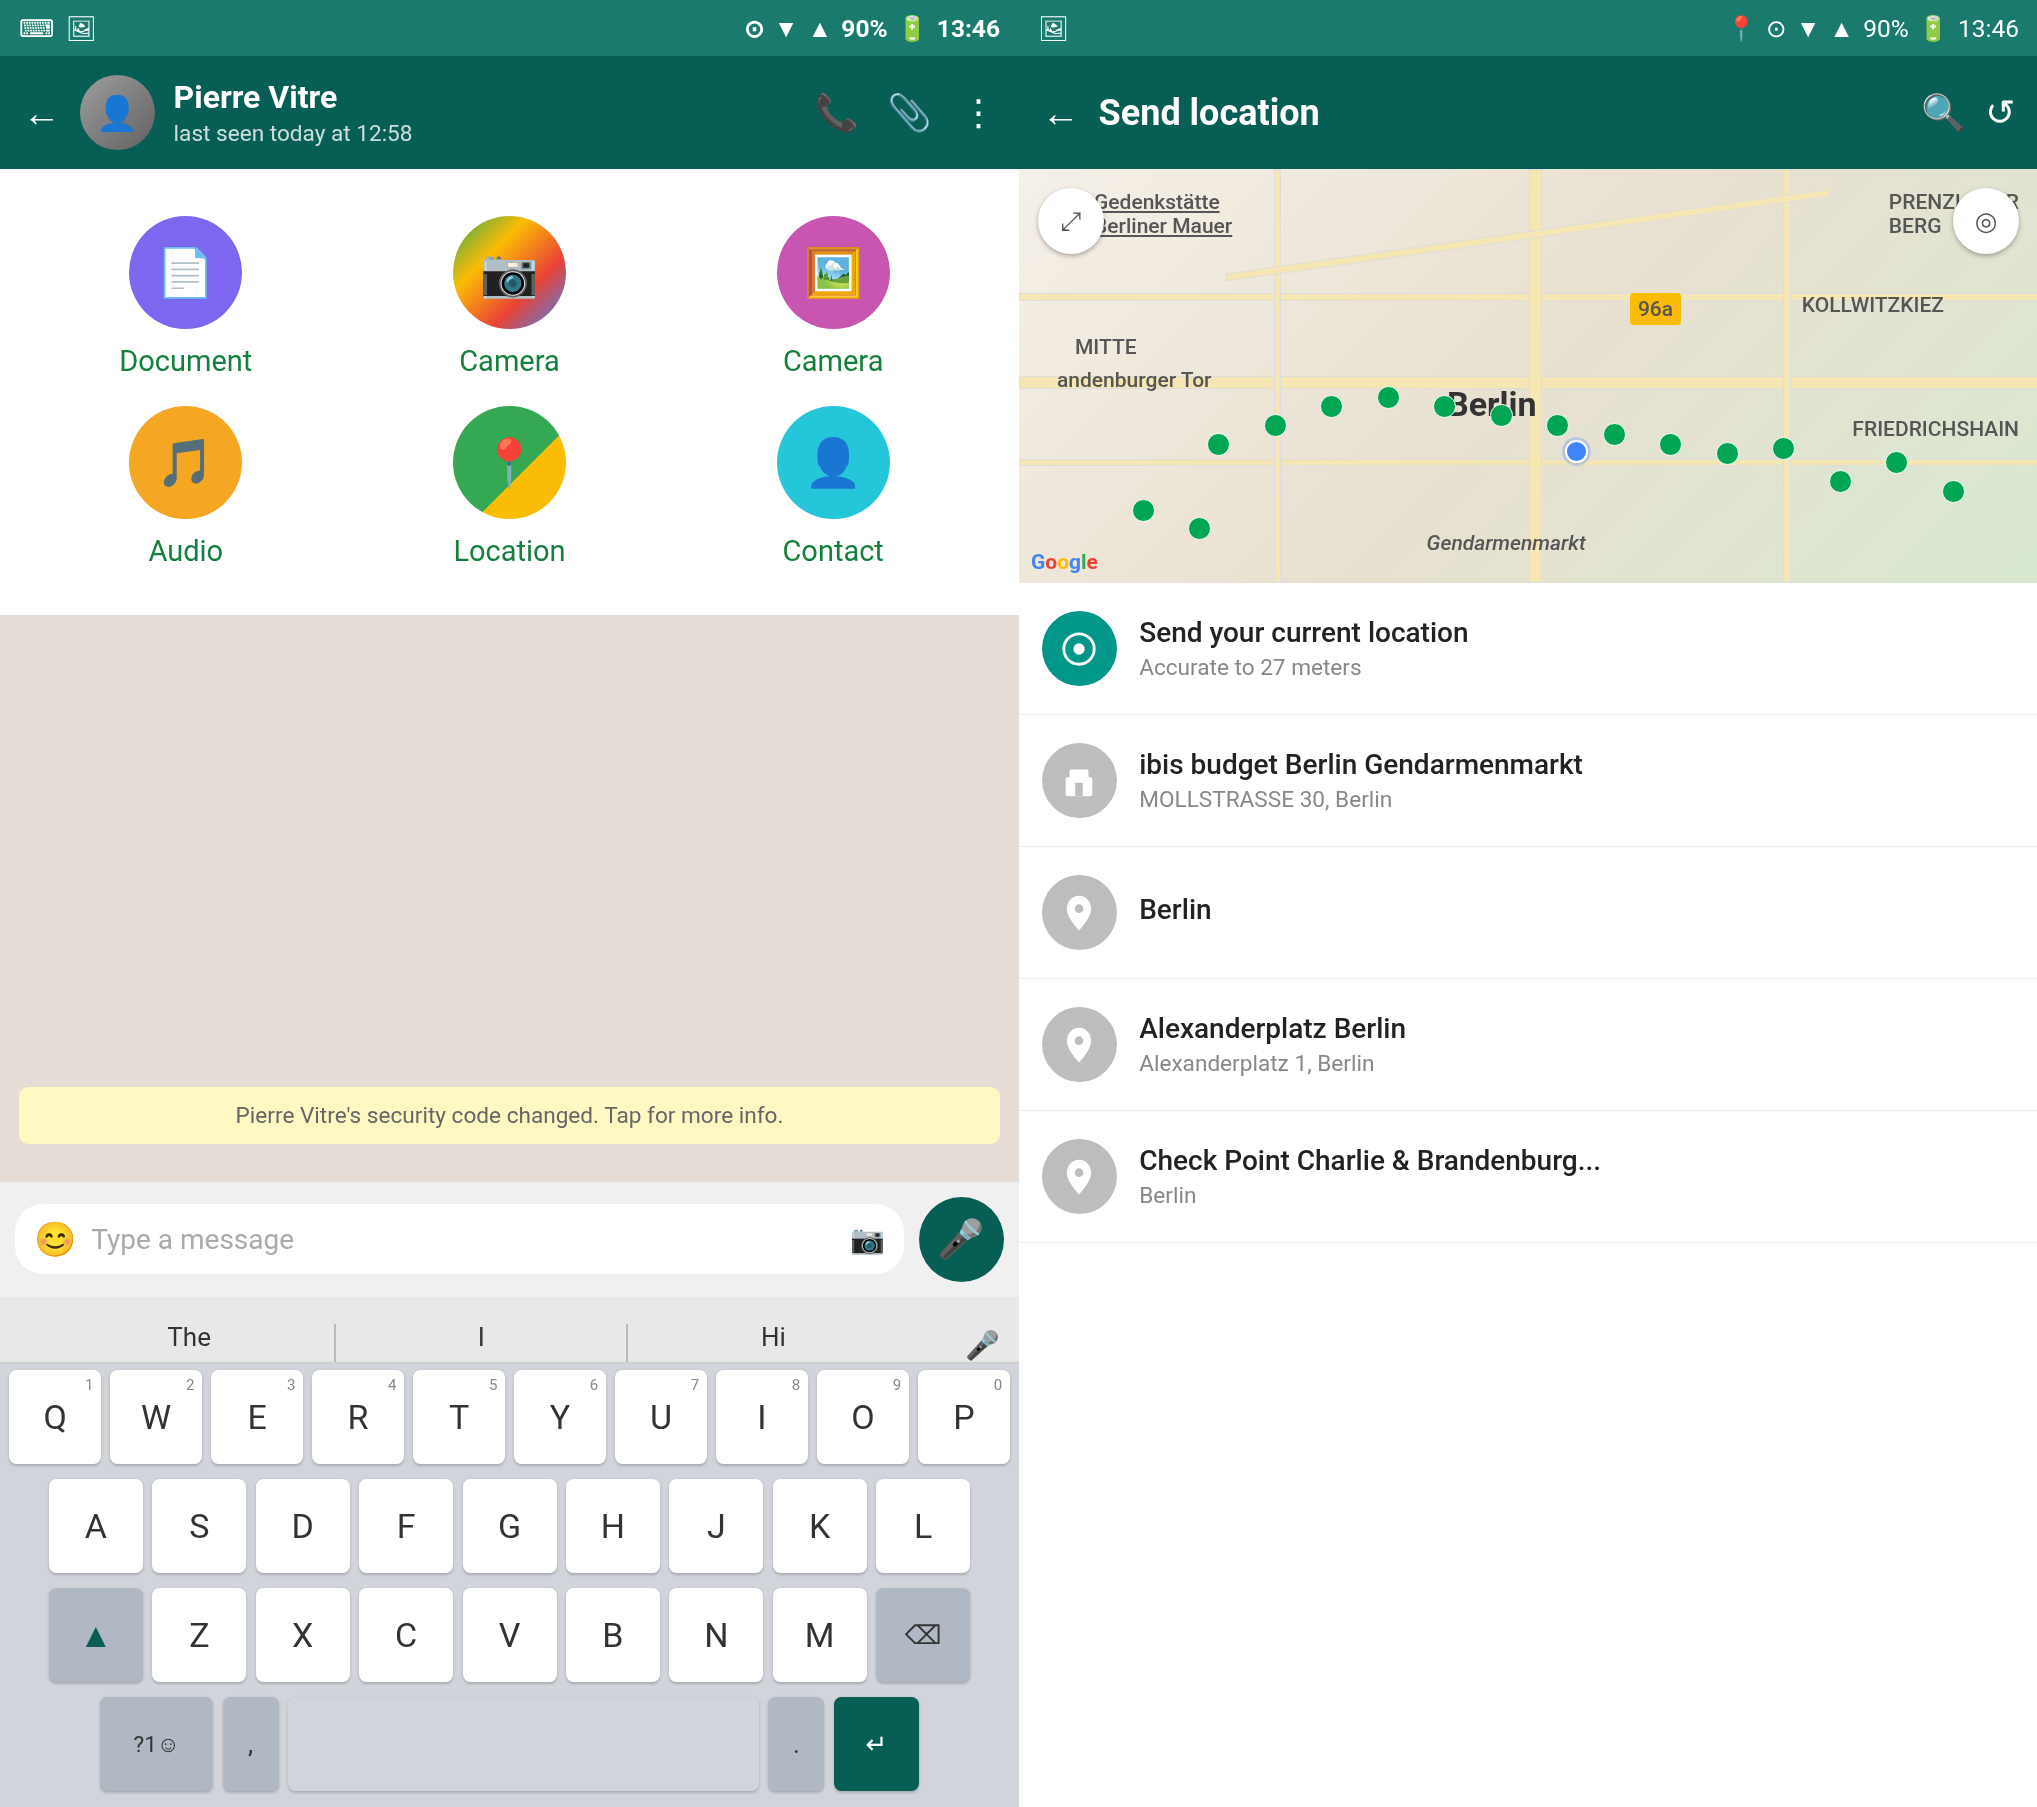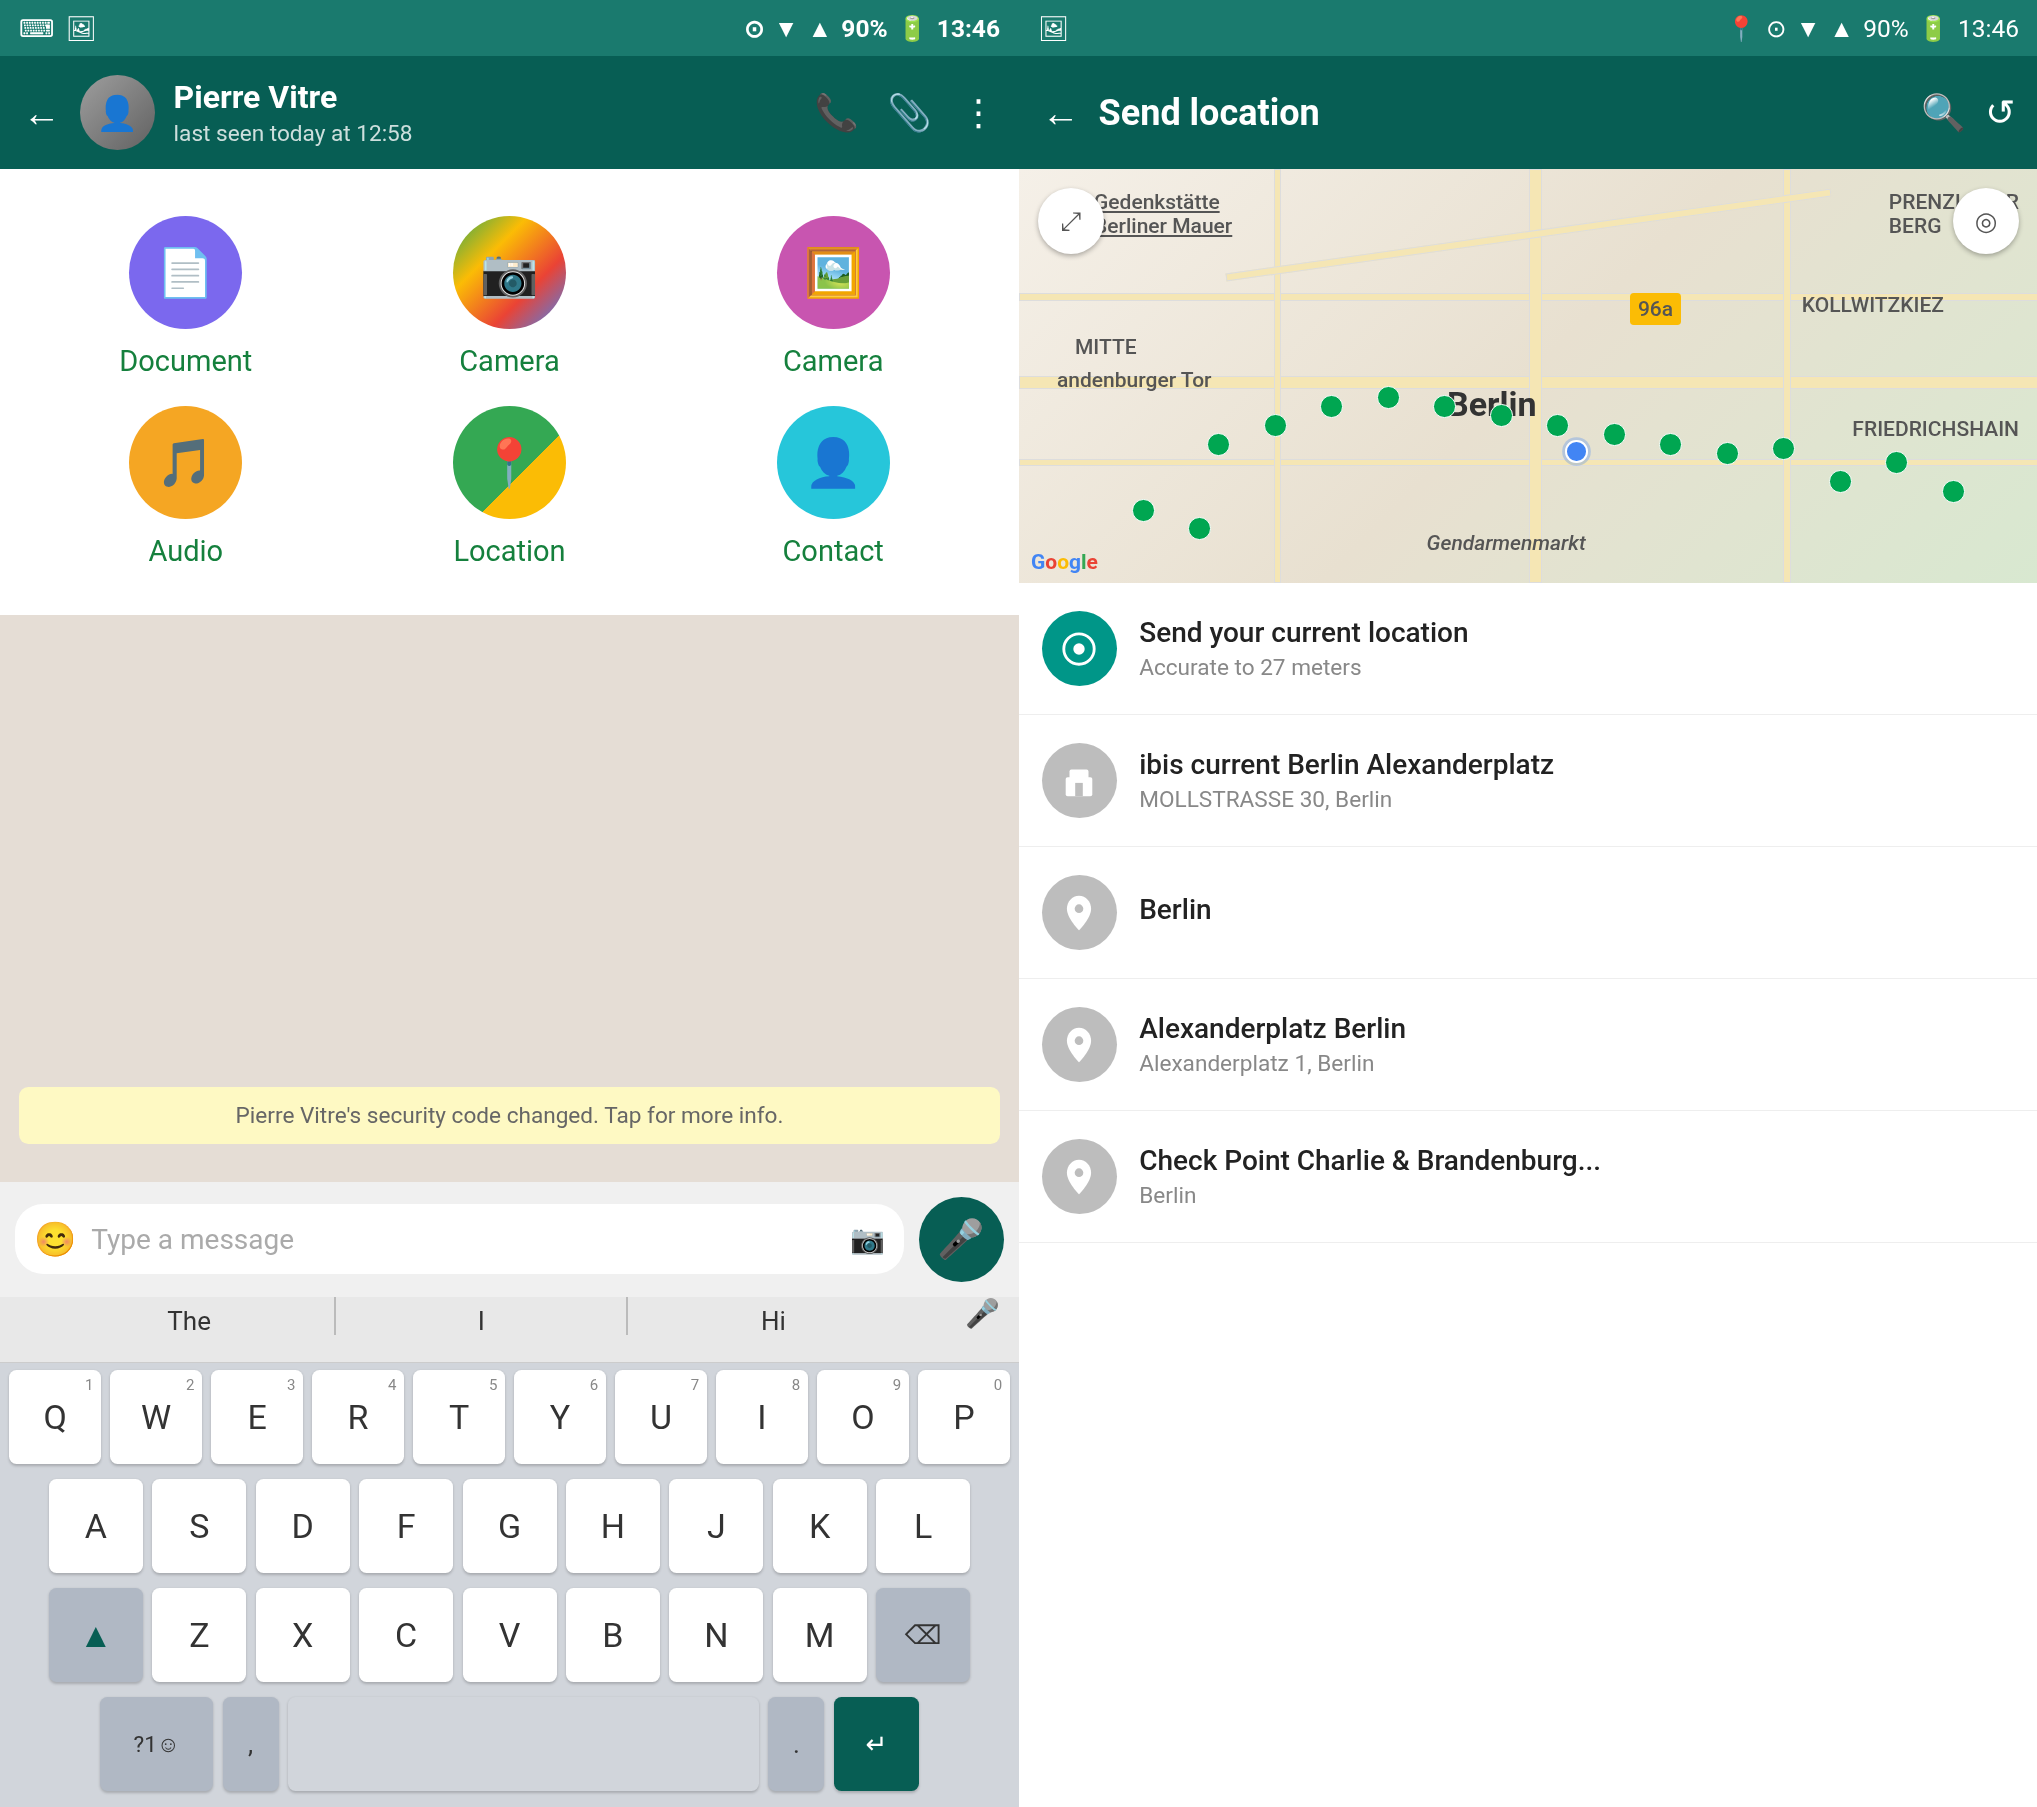--- a/index.html
+++ b/index.html
@@ -140,21 +140,21 @@
     }
 
     
     .keyboard {
       background: #d1d5db;
       padding-bottom: 9.4px;
     }
     .keyboard-suggestions {
       background: #e8e8e8;
       display: flex;
-      align-items: flex-start;
+      align-items: flex-end;
       height: 66px;
       border-bottom: 0.9px solid #ccc;
       padding-left: 44px;
     }
     .suggestion {
       flex: 1;
       text-align: center;
       font-size: 26px;
       color: #333;
       padding: 9.4px;
@@ -568,21 +568,21 @@
 
     <div class="location-item">
       <div class="location-icon-wrap gray">
         <svg width="38" height="38" viewBox="0 0 40 40">
           <rect x="6" y="16" width="28" height="20" rx="2" fill="white"></rect>
           <rect x="10" y="8" width="20" height="10" rx="2" fill="white"></rect>
           <rect x="16" y="22" width="8" height="14" fill="#bdbdbd"></rect>
         </svg>
       </div>
       <div class="location-info">
-        <div class="location-name">ibis current Berlin Alexanderplatz</div>
+        <div class="location-name">ibis budget Berlin Gendarmenmarkt</div>
         <div class="location-sub">MOLLSTRASSE 30, Berlin</div>
       </div>
     </div>
 
     <div class="location-item">
       <div class="location-icon-wrap gray">
         <svg width="34" height="38" viewBox="0 0 36 44">
           <path d="M18 2 C10 2 4 9 4 17 C4 28 18 42 18 42 C18 42 32 28 32 17 C32 9 26 2 18 2 Z" fill="white"></path>
           <circle cx="18" cy="17" r="5" fill="#bdbdbd"></circle>
         </svg>

